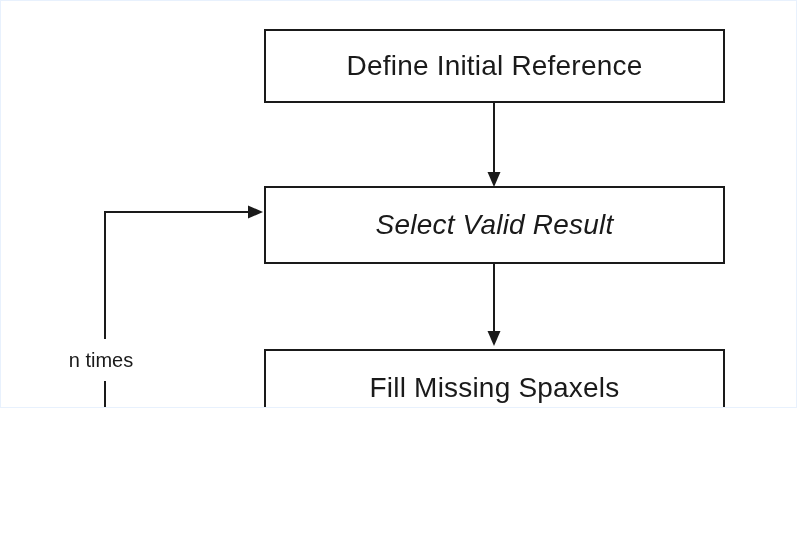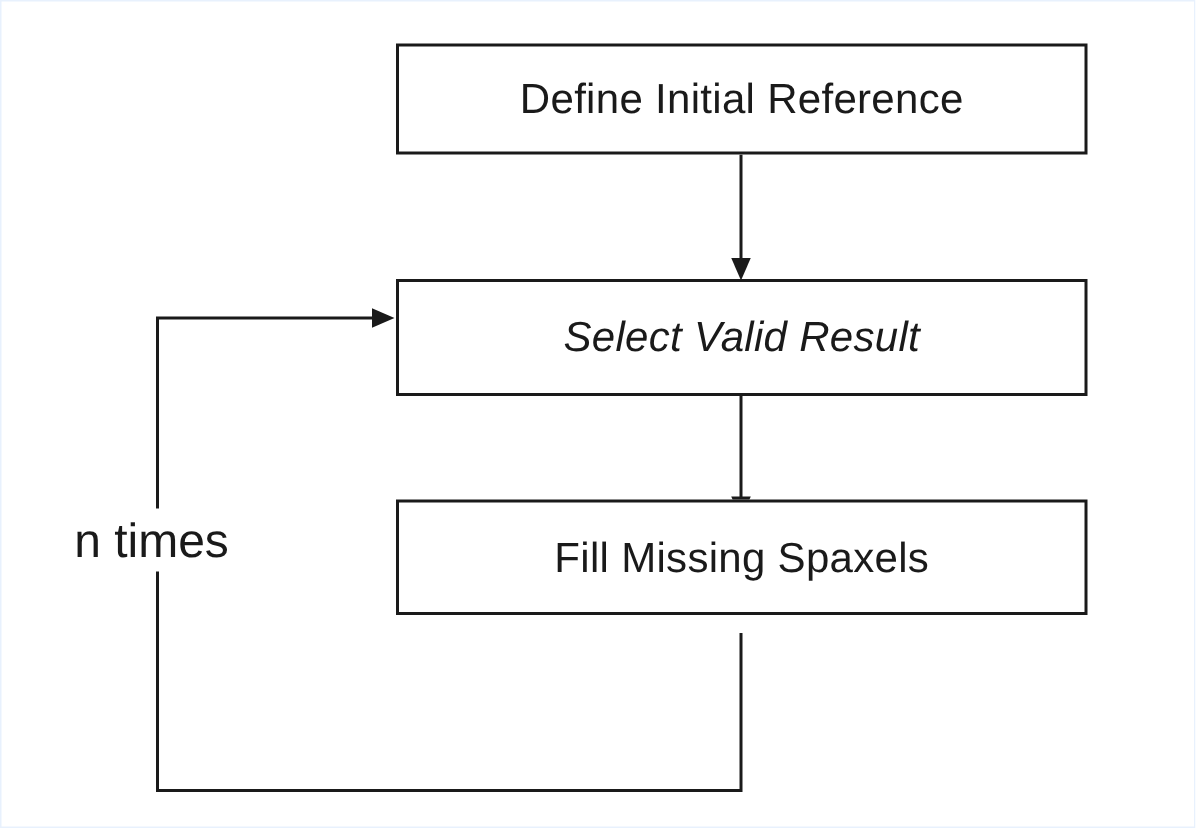--- a/index.html
+++ b/index.html
@@ -4,21 +4,21 @@
   <style>
     html, body {
       margin: 0;
       padding: 0;
       background: #ffffff;
       font-family: "Liberation Sans", "DejaVu Sans", sans-serif;
     }
     .canvas {
       position: relative;
       width: 797px;
-      height: 552px;
+      height: 408px;
       box-sizing: border-box;
       background: #ffffff;
       border: 1px solid #e8f1fd;
       overflow: hidden;
     }
     .connectors {
       position: absolute;
       left: 0;
       top: 0;
       z-index: 1;
@@ -36,32 +36,32 @@
       z-index: 2;
     }
     .node-label {
       font-size: 28px;
       color: #1a1a1a;
       letter-spacing: 0.2px;
       white-space: nowrap;
     }
     .node-1 { top: 28px;  height: 74px; }
     .node-2 { top: 185px; height: 78px; font-style: italic; }
-    .node-3 { top: 332px; height: 77px; }
+    .node-3 { top: 348px; height: 77px; }
     .loop-label {
       position: absolute;
       left: 44px;
       top: 338px;
       width: 112px;
       height: 42px;
       background: #ffffff;
       display: flex;
       align-items: center;
       justify-content: center;
-      font-size: 32px;
+      font-size: 20px;
       color: #1a1a1a;
       white-space: nowrap;
       z-index: 3;
     }
   </style>
 </head>
 <body>
 
 <div class="canvas">
 

